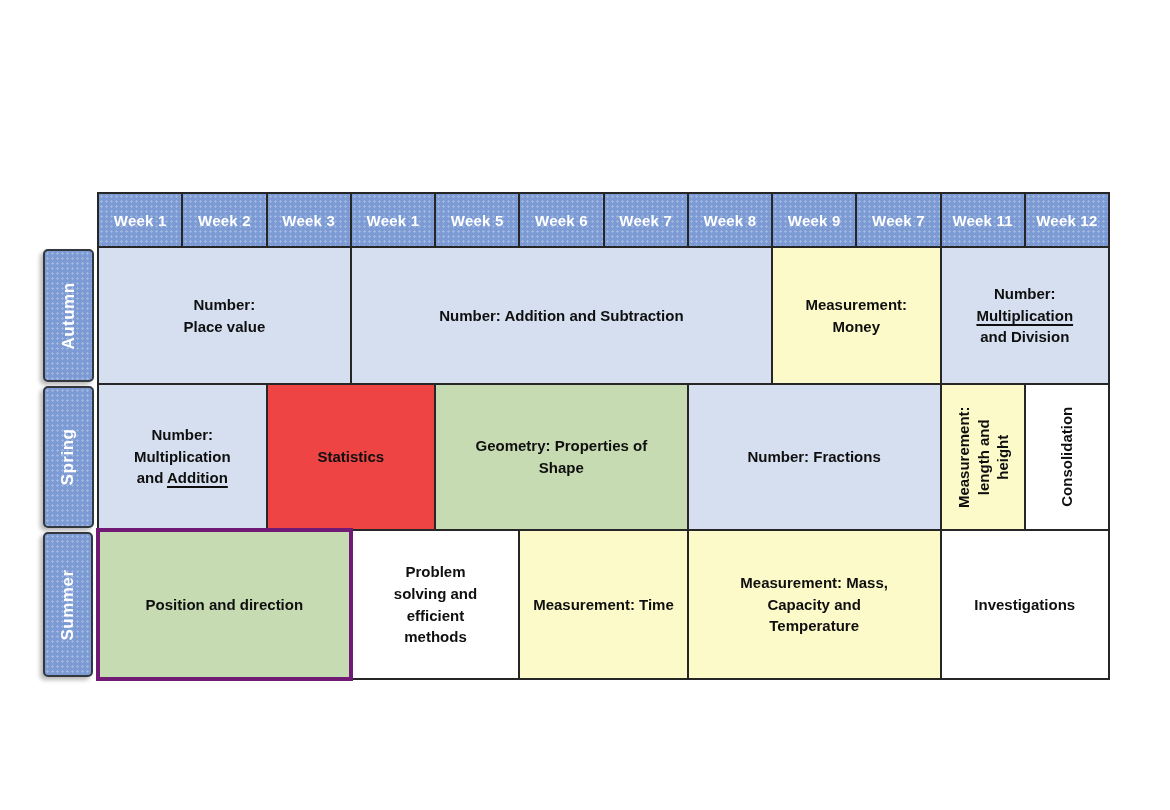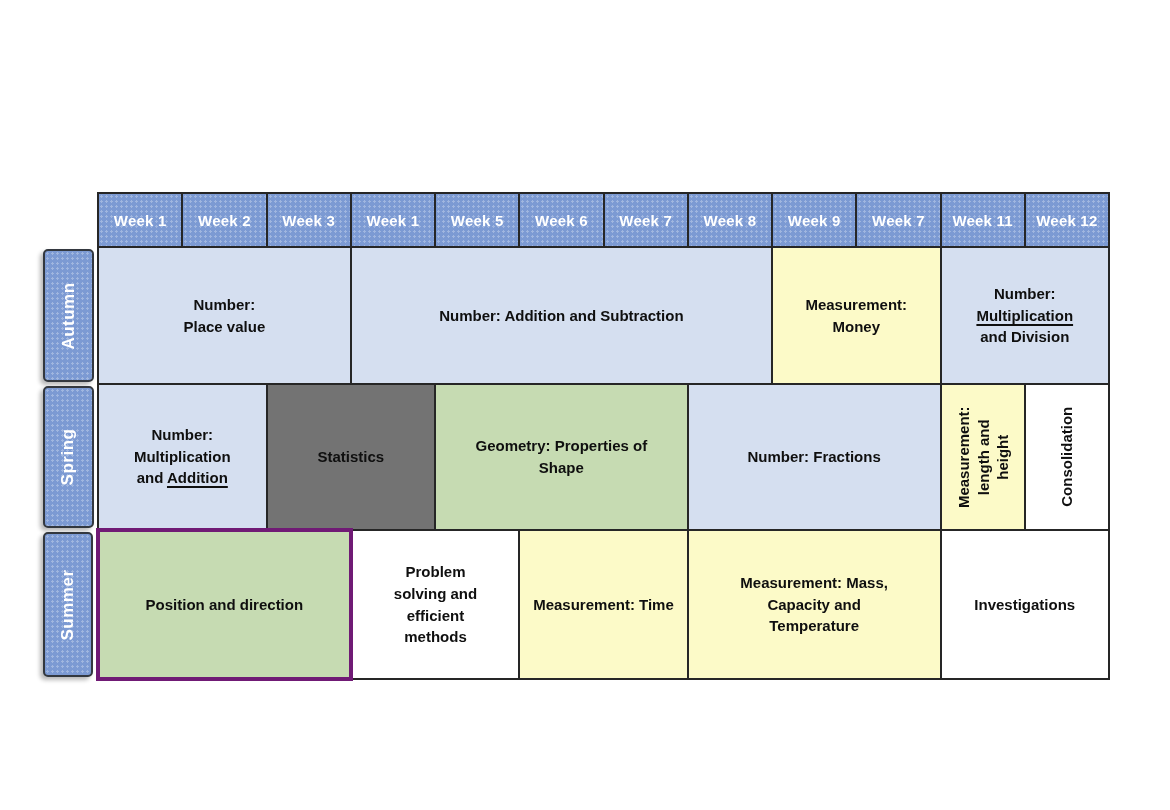--- a/index.html
+++ b/index.html
@@ -46,21 +46,21 @@
   .term-chip span {
     transform:rotate(-90deg); color:#ffffff; font-weight:bold; font-size:17px;
     letter-spacing:0.5px; white-space:nowrap;
   }
   td.topic {
     font-size:15px; font-weight:bold; color:#0f0f0f; text-align:center;
     vertical-align:middle; line-height:1.45;
   }
   td.blue   { background:#d5dff0; }
   td.yellow { background:#fcfac8; }
-  td.peach  { background:#737373; }
+  td.peach  { background:#ef4444; }
   td.green  { background:#c6dbb2;margin-top:8px; }
   td.white  { background:#ffffff; }
   td.hl     { border:4px solid #701a75; }
   .u { text-decoration:underline; text-decoration-thickness:2px; text-underline-offset:3px; }
   .vwrap { display:flex; align-items:center; justify-content:center; height:100%; }
   .vtext { transform:rotate(-90deg); white-space:nowrap; line-height:1.3; text-align:center; }
 </style>
 </head>
 <body>
 

